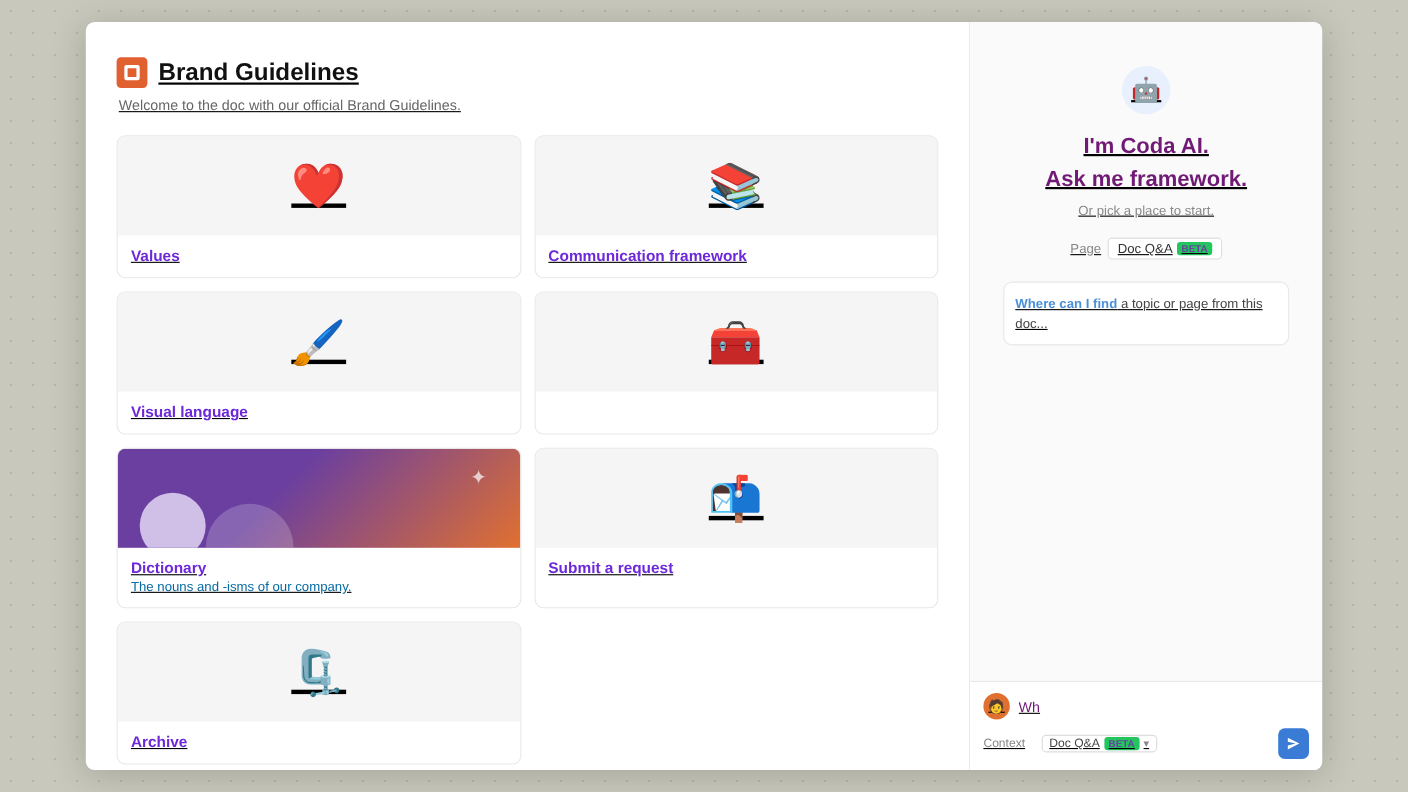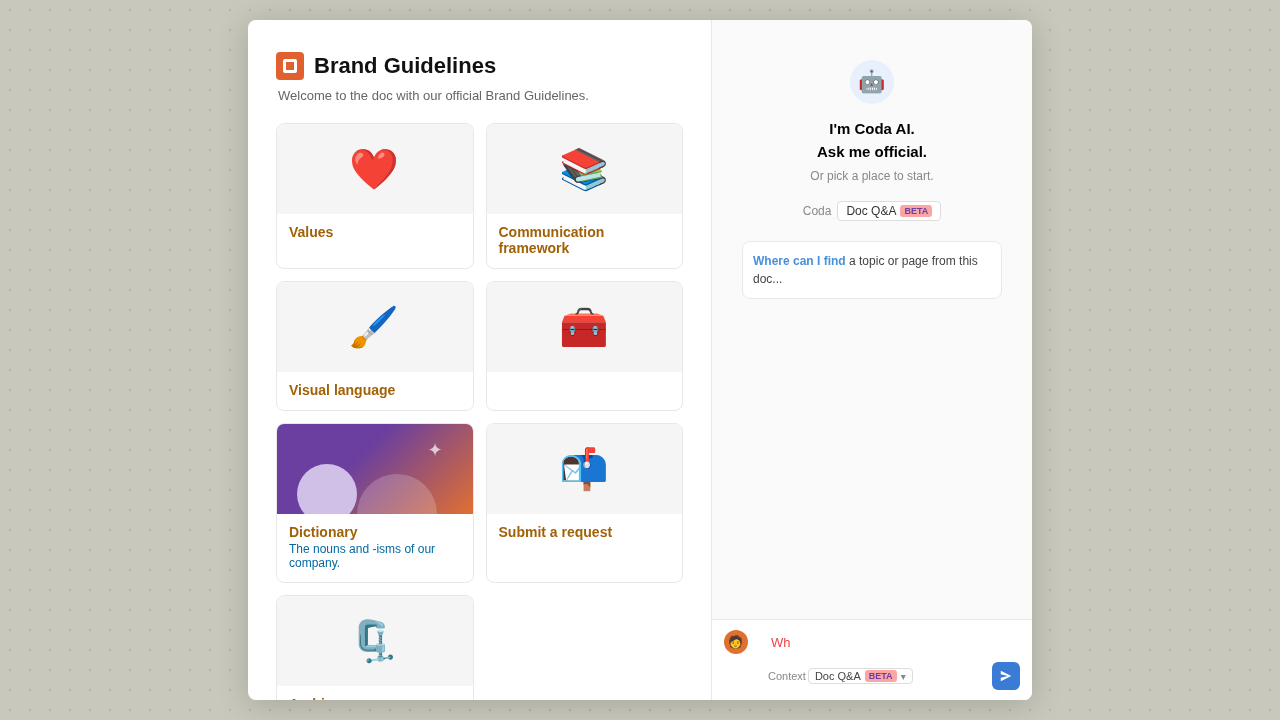--- a/index.html
+++ b/index.html
@@ -10,26 +10,27 @@
       width: 1280px;
       height: 720px;
       display: flex;
       align-items: center;
       justify-content: center;
       font-family: -apple-system, BlinkMacSystemFont, 'Segoe UI', sans-serif;
       overflow: hidden;
     }
     .main-window {
       background: #fff;
-      width: 784px;
+      width: 1124px;
       height: 680px;
       border-radius: 8px;
       box-shadow: 0 4px 32px rgba(0,0,0,0.18);
       display: flex;
       overflow: hidden;
+      text-decoration: underline;
     }
     
     .left-panel {
       flex: 1;
       padding: 32px 28px 0 28px;
       overflow-y: auto;
       border-right: 1px solid #e8e8e8;
     }
     .doc-header {
       display: flex;
@@ -115,21 +116,21 @@
       color: #fff;
       font-size: 18px;
       opacity: 0.7;
     }
     .card-label-area {
       padding: 10px 12px 12px;
     }
     .card-label {
       font-size: 14px;
       font-weight: 600;
-      color: #a16207;
+      color: #6d28d9;
     }
     .card-desc {
       font-size: 12px;
       color: #0369a1;
       margin-top: 2px;
     }
 
     
     .right-panel {
       width: 320px;
@@ -149,23 +150,23 @@
       height: 44px;
       border-radius: 50%;
       background: #e8f0fe;
       display: flex;
       align-items: center;
       justify-content: center;
       font-size: 22px;
       margin-bottom: 14px;
     }
     .ai-greeting {
-      font-size: 15px;
+      font-size: 20px;
       font-weight: 700;
-      color: #000000;
+      color: #701a75;
       text-align: center;
       line-height: 1.5;
     }
     .ai-subtext {
       font-size: 12px;
       color: #888;
       text-align: left;
       margin-top: 6px;
       margin-bottom: 18px;
     }
@@ -185,21 +186,21 @@
       padding: 2px 8px;
       border: 1px solid #ddd;
       border-radius: 4px;
       background: #fff;
       display: flex;
       align-items: center;
       gap: 4px;
       cursor: pointer;
     }
     .beta-badge {
-      background: #fca5a5;
+      background: #22c55e;
       color: #6a3fa0;
       font-size: 9px;
       font-weight: 700;
       padding: 1px 4px;
       border-radius: 3px;
     }
     .suggestion-cards {
       display: flex;
       gap: 10px;
       width: 100%;
@@ -241,38 +242,36 @@
       overflow: hidden;
       display: flex;
       align-items: center;
       justify-content: center;
       font-size: 12px;
       color: #fff;
     }
     .chat-text-input {
       flex: 1;
       font-size: 13px;
-      color: #ef4444;
+      color: #701a75;
       border: none;
       outline: none;
       background: transparent;
-      margin-left: 15px;
     }
     .chat-context-row {
       display: flex;
       align-items: center;
       justify-content: space-between;
     }
     .context-row-left {
       display: flex;
       align-items: center;
-      gap: 2px;
+      gap: 15px;
       font-size: 11px;
       color: #888;
-      margin-left: 44px;
     }
     .context-docqa-pill {
       display: flex;
       align-items: center;
       gap: 4px;
       border: 1px solid #ddd;
       border-radius: 4px;
       padding: 1px 6px;
       font-size: 11px;
       color: #444;
@@ -375,26 +374,26 @@
       </div>
 
     </div>
   </div>
 
   <div class="right-panel">
     <div class="ai-section">
       <div class="ai-avatar">🤖</div>
       <div class="ai-greeting">
         <div>I'm Coda AI.</div>
-        <div>Ask me official.</div>
+        <div>Ask me framework.</div>
       </div>
       <div class="ai-subtext">Or pick a place to start.</div>
 
       <div class="context-tabs">
-        <span class="context-label">Coda</span>
+        <span class="context-label">Page</span>
         <div class="tab-docqa">
           <span>Doc Q&amp;A</span>
           <span class="beta-badge">BETA</span>
         </div>
       </div>
 
       <div class="suggestion-cards">
         <div class="suggestion-card">
           <span class="highlight">Where can I find</span><span> a topic or page from this doc...</span>
         </div>

